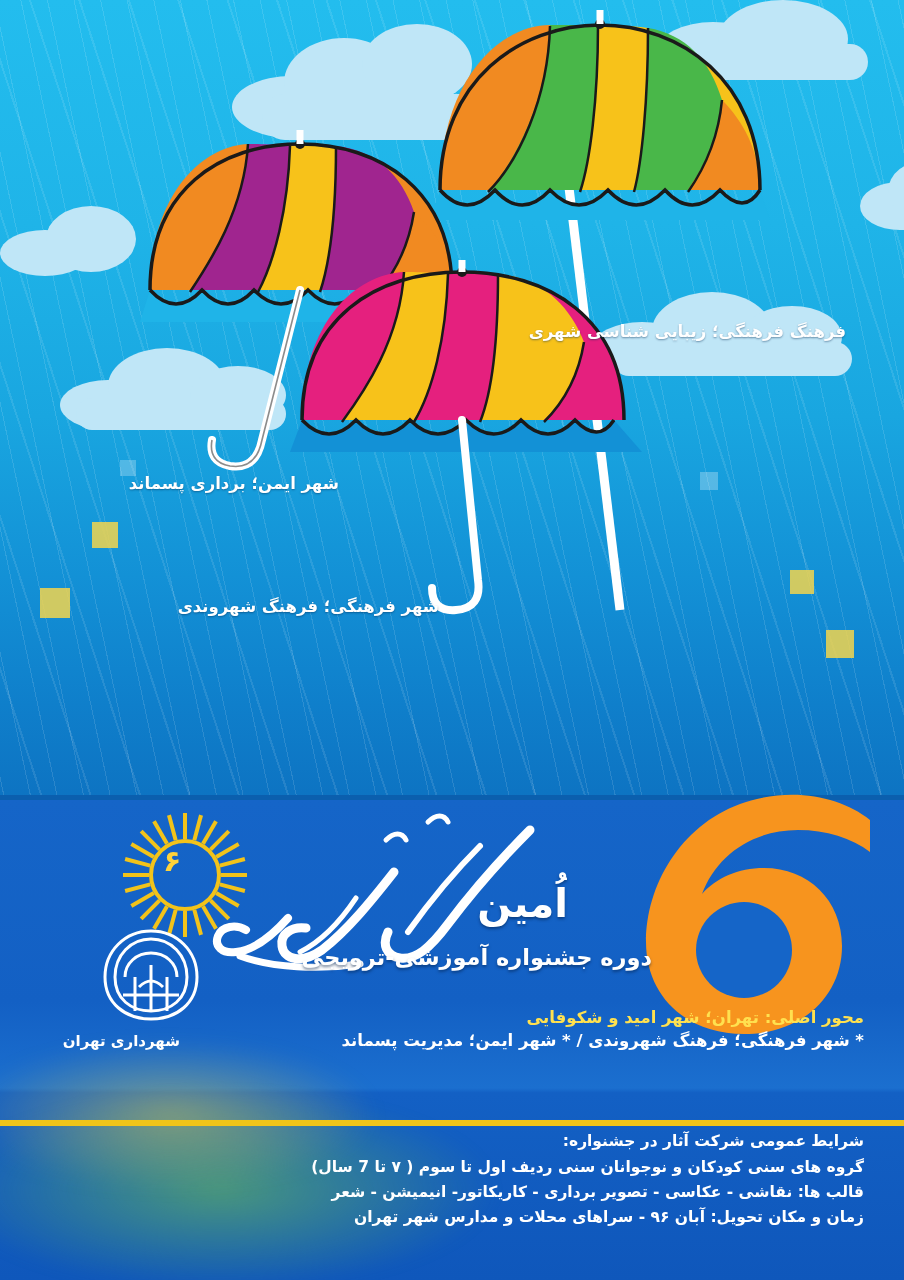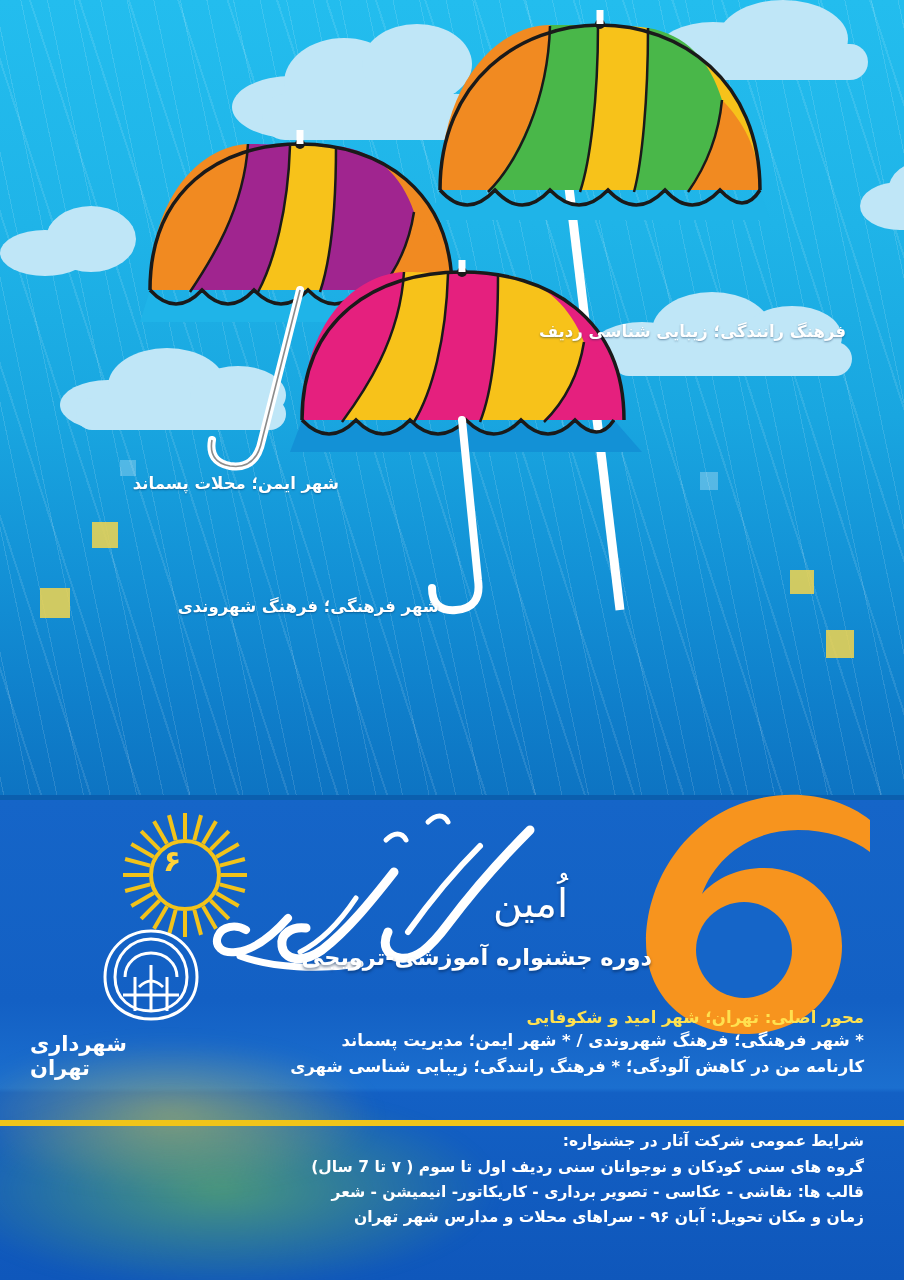--- a/index.html
+++ b/index.html
@@ -57,40 +57,40 @@
   
   .lbl{
     position:absolute;color:#ffffff;font-weight:bold;direction:rtl;
     text-shadow:0 1px 2px rgba(0,40,80,.45);white-space:nowrap;
   }
   .lbl-1{top:322px;right:58px;font-size:16.5px;}
   .lbl-2{top:474px;right:565px;font-size:16.5px;}
   .lbl-3{top:597px;right:465px;font-size:16.5px;}
 
   .title-amin{
-    position:absolute;top:880px;right:336px;color:#ffffff;font-size:40px;font-weight:normal;
+    position:absolute;top:880px;right:336px;color:#ffffff;font-size:40px;font-weight:bold;
     text-shadow:0 2px 3px rgba(0,30,70,.5);
   }
   .title-sub{
     position:absolute;top:944px;right:252px;color:#ffffff;font-size:22.5px;font-weight:bold;
     text-shadow:0 2px 3px rgba(0,30,70,.5);
   }
 
   .axes{position:absolute;right:40px;top:1008px;width:700px;text-align:right;direction:rtl;}
   .axes .h{color:#ffffff;font-size:16.5px;font-weight:bold;margin-bottom:6px;}
   .axes .y{color:#ffe14f;font-size:16.5px;font-weight:bold;margin-bottom:1px;}
   .axes .w{color:#ffffff;font-size:16.5px;font-weight:bold;line-height:1.55;}
 
   .terms{position:absolute;right:40px;top:1132px;width:760px;text-align:right;direction:rtl;}
   .terms .h{color:#ffffff;font-size:15.5px;font-weight:bold;margin-bottom:5px;}
   .terms .l{color:#ffffff;font-size:15.5px;font-weight:bold;line-height:1.62;}
 
   .city-label{
-    position:absolute;top:1032px;right:724px;width:150px;text-align:left;
-    color:#ffffff;font-size:21px;font-weight:bold;
+    position:absolute;top:1032px;right:724px;width:150px;text-align:right;
+    color:#ffffff;font-size:15px;font-weight:bold;
   }
 
   
   .sun{position:absolute;left:120px;top:810px;width:130px;height:130px;}
   .sunnum{position:absolute;left:163px;top:843px;color:#ffd33a;font-size:30px;font-weight:bold;}
 
   
   .big6{position:absolute;left:540px;top:790px;width:360px;height:250px;}
 
   
@@ -301,22 +301,22 @@
     <div class="win" style="left:776px;bottom:30px;width:10px;height:9px;"></div>
 
     <div class="bld" style="left:806px;width:60px;height:46px;"></div>
     <div class="win" style="left:818px;bottom:26px;width:10px;height:9px;"></div>
     <div class="win" style="left:840px;bottom:26px;width:10px;height:9px;"></div>
 
     <div class="bld" style="left:0px;width:34px;height:36px;"></div>
     <div class="bld" style="left:870px;width:34px;height:54px;"></div>
   </div>
 
-  <div class="lbl lbl-1">فرهنگ رانندگی؛ زیبایی شناسی ردیف</div>
-  <div class="lbl lbl-2">شهر ایمن؛ محلات پسماند</div>
+  <div class="lbl lbl-1">فرهنگ فرهنگی؛ زیبایی شناسی شهری</div>
+  <div class="lbl lbl-2">شهر ایمن؛ برداری پسماند</div>
   <div class="lbl lbl-3">شهر فرهنگی؛ فرهنگ شهروندی</div>
 
   <div class="sep"></div>
   <div class="bottom"></div>
   <div class="greenglow"></div>
   <div class="yellowglow"></div>
   <div class="bandA"></div>
 
   <svg class="big6" viewBox="0 0 360 250">
     <path d="M330 30 C300 6 250 -4 200 14 C140 36 106 96 106 152 C106 206 146 244 204 244 C262 244 302 206 302 156 C302 110 268 78 224 78 C198 78 176 88 162 104 C176 66 212 40 258 40 C286 40 312 48 330 62 Z" fill="#f7941e"></path>
@@ -428,21 +428,20 @@
       <path d="M40 86 L40 52 M56 86 L56 40 M72 86 L72 52"></path>
       <path d="M44 62 q12 -12 24 0"></path>
       <path d="M28 70 L84 70"></path>
     </g>
   </svg>
   <div class="city-label">شهرداری تهران</div>
 
   <div class="axes">
     <div class="y">محور اصلی: تهران؛ شهر امید و شکوفایی</div>
     <div class="w">* شهر فرهنگی؛ فرهنگ شهروندی  /  * شهر ایمن؛ مدیریت پسماند</div>
-    <div class="w">کارنامه من در کاهش آلودگی؛ * فرهنگ رانندگی؛ زیبایی شناسی شهری</div>
   </div>
 
   <div class="terms">
     <div class="h">شرایط عمومی شرکت آثار در جشنواره:</div>
     <div class="l">گروه های سنی کودکان و نوجوانان سنی ردیف اول تا سوم ( ۷ تا 7 سال)</div>
     <div class="l">قالب ها:  نقاشی - عکاسی - تصویر برداری - کاریکاتور- انیمیشن - شعر</div>
     <div class="l">زمان و مکان تحویل: آبان ۹۶ - سراهای محلات و مدارس شهر تهران</div>
   </div>
 
 </div>

